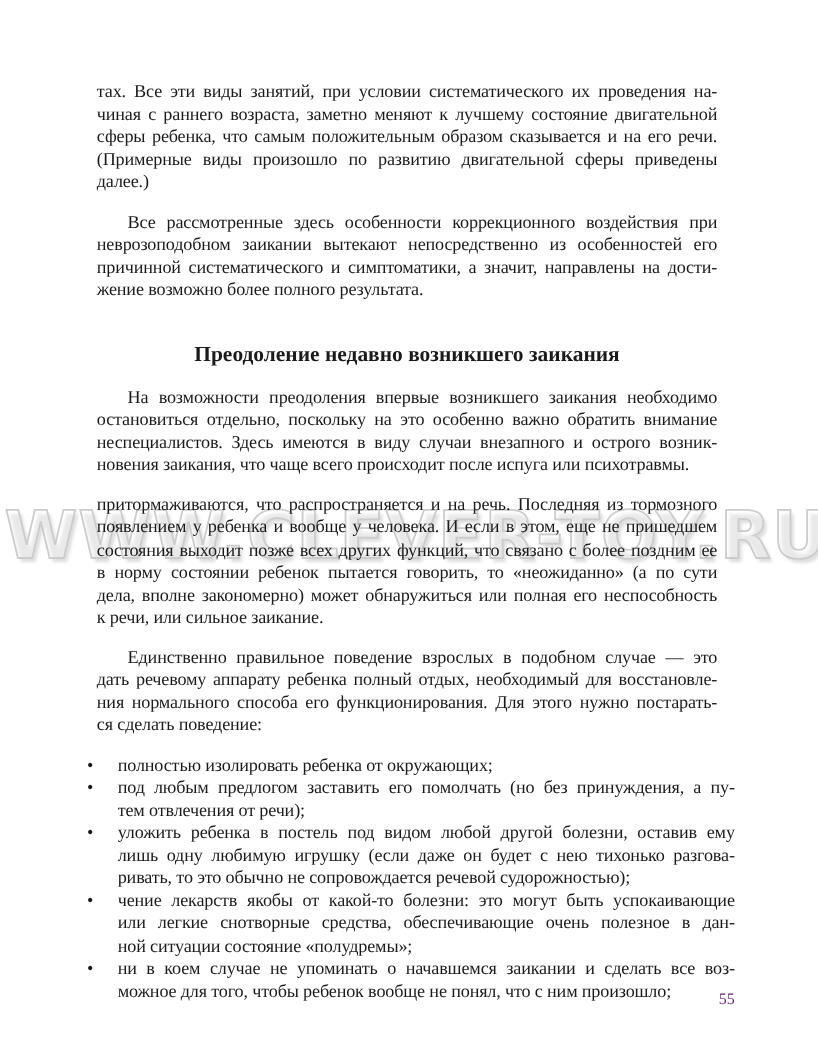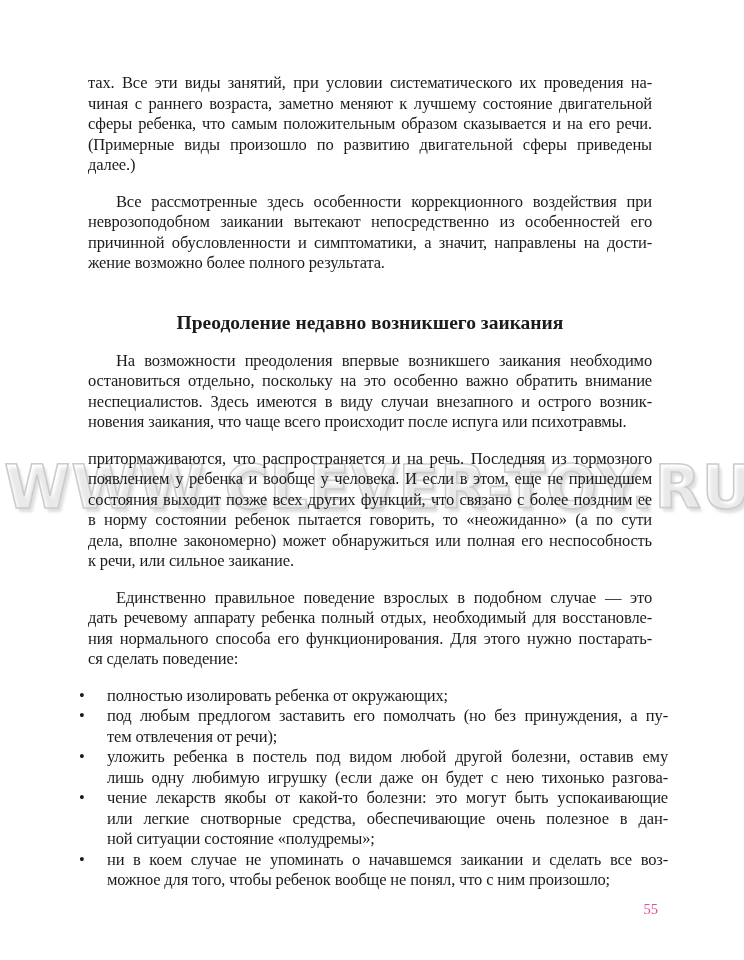--- a/index.html
+++ b/index.html
@@ -69,44 +69,44 @@
   }
   .bullet {
     position: absolute;
     left: 7px;
     top: 0;
     font-size: 16.5px;
   }
   .page-number {
     position: absolute;
     top: 901px;
-    right: 86px;
+    right: 76px;
     z-index: 1;
     font-size: 14.5px;
-    color: #ec4899;
+    color: #701a75;
   }
 </style>
 </head>
 <body>
 
 <div class="page">
   <div class="watermark">WWW.CLEVER-TOY.RU</div>
 
   <main class="text-block">
       <div class="para">
         <div class="line">тах. Все эти виды занятий, при условии систематического их проведения на-</div>
         <div class="line">чиная с раннего возраста, заметно меняют к лучшему состояние двигательной</div>
         <div class="line">сферы ребенка, что самым положительным образом сказывается и на его речи.</div>
         <div class="line">(Примерные виды произошло по развитию двигательной сферы приведены</div>
         <div class="line last">далее.)</div>
       </div>
       <div class="para">
         <div class="line indent">Все рассмотренные здесь особенности коррекционного воздействия при</div>
         <div class="line">неврозоподобном заикании вытекают непосредственно из особенностей его</div>
-        <div class="line">причинной обусловленности и симптоматики, а значит, направлены на дости-</div>
+        <div class="line">причинной систематического и симптоматики, а значит, направлены на дости-</div>
         <div class="line last">жение возможно более полного результата.</div>
       </div>
       <h2 class="heading">Преодоление недавно возникшего заикания</h2>
       <div class="para">
         <div class="line indent">На возможности преодоления впервые возникшего заикания необходимо</div>
         <div class="line">остановиться отдельно, поскольку на это особенно важно обратить внимание</div>
         <div class="line">неспециалистов. Здесь имеются в виду случаи внезапного и острого возник-</div>
         <div class="line last">новения заикания, что чаще всего происходит после испуга или психотравмы.</div>
       </div>
       <div class="para">
@@ -130,20 +130,21 @@
         </div>
         <div class="item">
           <span class="bullet">•</span>
           <div class="line">под любым предлогом заставить его помолчать (но без принуждения, а пу-</div>
           <div class="line last">тем отвлечения от речи);</div>
         </div>
         <div class="item">
           <span class="bullet">•</span>
           <div class="line">уложить ребенка в постель под видом любой другой болезни, оставив ему</div>
           <div class="line">лишь одну любимую игрушку (если даже он будет с нею тихонько разгова-</div>
+          <div class="line last">ривать, то это обычно не сопровождается речевой судорожностью);</div>
         </div>
         <div class="item">
           <span class="bullet">•</span>
           <div class="line">чение лекарств якобы от какой-то болезни: это могут быть успокаивающие</div>
           <div class="line">или легкие снотворные средства, обеспечивающие очень полезное в дан-</div>
           <div class="line last">ной ситуации состояние «полудремы»;</div>
         </div>
         <div class="item">
           <span class="bullet">•</span>
           <div class="line">ни в коем случае не упоминать о начавшемся заикании и сделать все воз-</div>

